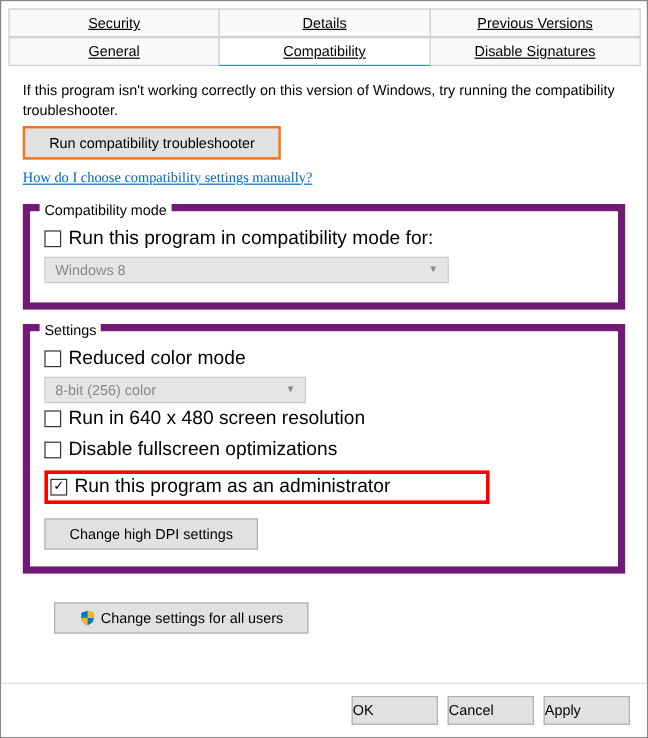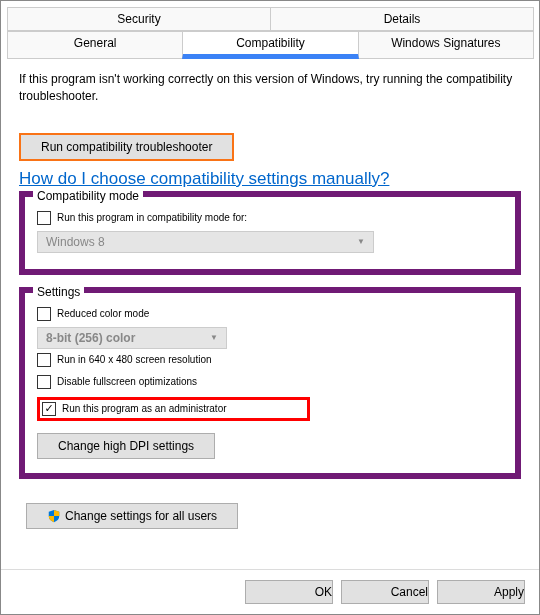--- a/index.html
+++ b/index.html
@@ -1,65 +1,66 @@
 <!DOCTYPE html>
 <html><head>
   <meta charset="utf-8">
   <style>
     * { box-sizing: border-box; font-family: 'Segoe UI', Tahoma, sans-serif; font-size: 12px; }
     body { margin: 0; padding: 0; background: #fff; width: 540px; height: 615px; overflow: hidden; }
     .window { border: 1px solid #888; width: 540px; height: 615px; position: relative; background: #fff; }
     
     .tabs { display: flex; flex-wrap: wrap; padding-top: 6px; }
     .tab-row { display: flex; width: 100%; padding: 0 6px; }
-    .tab { flex: 1; text-align: center; padding: 4px 8px; border: 1px solid #ccc; background: #f9f9f9; cursor: default; position: relative; margin-right: -1px; font-size: 12px; }
-    .tab.active { background: #fff; border-bottom: 5px solid #3b82f6; z-index: 2; }
+    .tab { flex: 1; text-align: center; padding: 4px 8px; border: 1px solid #ccc; background: #f9f9f9; cursor: default; position: relative; margin-right: -1px; font-size: 12px; text-decoration: underline; }
+    .tab.active { background: #fff; border-bottom: 1px solid #3b82f6; z-index: 2; }
     
     .content { padding: 12px 18px; }
-    .intro { font-size: 12px; line-height: 1.4; margin-bottom: 28px; }
+    .intro { font-size: 12px; line-height: 1.4; margin-bottom: 4px; }
     
     .troubleshooter-btn { display: inline-block; padding: 5px 20px; border: 2px solid #f97316; background: #e1e1e1; cursor: default; font-size: 12px; margin-bottom: 8px; }
     
-    .link { color: #0066cc; text-decoration: underline; cursor: pointer; display: inline-block; margin-bottom: 2px; font-size: 17px; }
+    .link { color: #0066cc; text-decoration: underline; cursor: pointer; display: inline-block; margin-bottom: 14px; font-size: 12px; font-family: Liberation Serif, serif; }
     
     .groupbox { border: 6px solid #701a75; padding: 10px 12px 14px 12px; margin-bottom: 12px; position: relative; }
     .groupbox-title { position: absolute; top: -8px; left: 8px; background: #fff; padding: 0 4px; font-size: 12px; }
     
     .checkbox-row { display: flex; align-items: center; margin: 4px 0; }
     .checkbox-box { width: 14px; height: 14px; border: 1px solid #333; display: inline-flex; align-items: center; justify-content: center; margin-right: 6px; background: #fff; }
     .checkbox-box.checked::after { content: '✓'; font-size: 11px; line-height: 1; color: #000; }
-    .checkbox-label { font-size: 10px; }
+    .checkbox-label { font-size: 16px; }
     
     .dropdown { display: flex; align-items: center; justify-content: space-between; padding: 3px 8px; background: #e5e5e5; color: #888; width: 337px; margin: 6px 0 2px 0; border: 1px solid #ccc; }
-    .dropdown.small { width: 190px; font-weight: bold; }
+    .dropdown.small { width: 218px; }
     .dropdown .arrow { font-size: 8px; color: #888; }
     
     .highlight { border: 3px solid #ff0000; padding: 2px 80px 2px 2px; display: inline-flex; align-items: center; margin: 4px 0; }
     
     .dpi-btn, .allusers-btn { display: inline-block; padding: 5px 20px; border: 1px solid #adadad; background: #e1e1e1; cursor: default; font-size: 12px; margin-top: 8px; }
-    .allusers-btn { display: inline-flex; align-items: center; gap: 4px; margin-top: 12px; margin-left: 7px; }
+    .allusers-btn { display: inline-flex; align-items: center; gap: 4px; margin-top: 12px; margin-left: 26px; }
     
     .shield { width: 14px; height: 14px; display: inline-block; }
     
     .footer { position: absolute; bottom: 0; left: 0; right: 0; border-top: 1px solid #dcdcdc; padding: 10px 14px; display: flex; justify-content: flex-end; gap: 8px; background: #fff; }
-    .footer-btn { width: 88px; padding: 4px 0; text-align: right; border: 1px solid #adadad; background: #e1e1e1; cursor: default; font-size: 12px; }
+    .footer-btn { width: 72px; padding: 4px 0; text-align: left; border: 1px solid #adadad; background: #e1e1e1; cursor: default; font-size: 12px; }
   </style>
 </head>
 <body>
 
 <div class="window">
   <div class="tabs">
     <div class="tab-row">
       <div class="tab">Security</div>
       <div class="tab">Details</div>
+      <div class="tab">Previous Versions</div>
     </div>
     <div class="tab-row">
       <div class="tab">General</div>
       <div class="tab active">Compatibility</div>
-      <div class="tab">Windows Signatures</div>
+      <div class="tab">Disable Signatures</div>
     </div>
   </div>
 
   <div class="content">
     <div class="intro">If this program isn't working correctly on this version of Windows, try running the compatibility troubleshooter.</div>
     
     <div class="troubleshooter-btn">Run compatibility troubleshooter</div>
     <br>
     <a class="link">How do I choose compatibility settings manually?</a>
 

